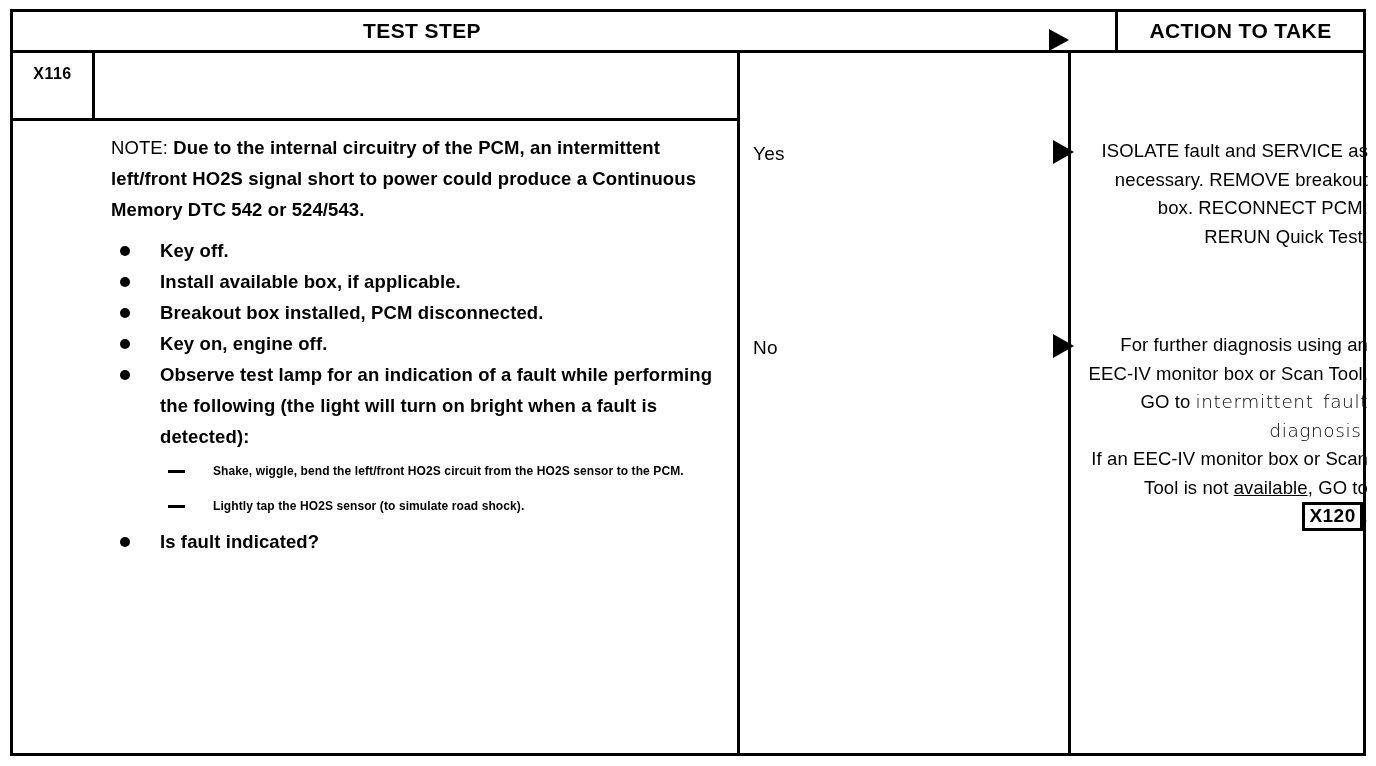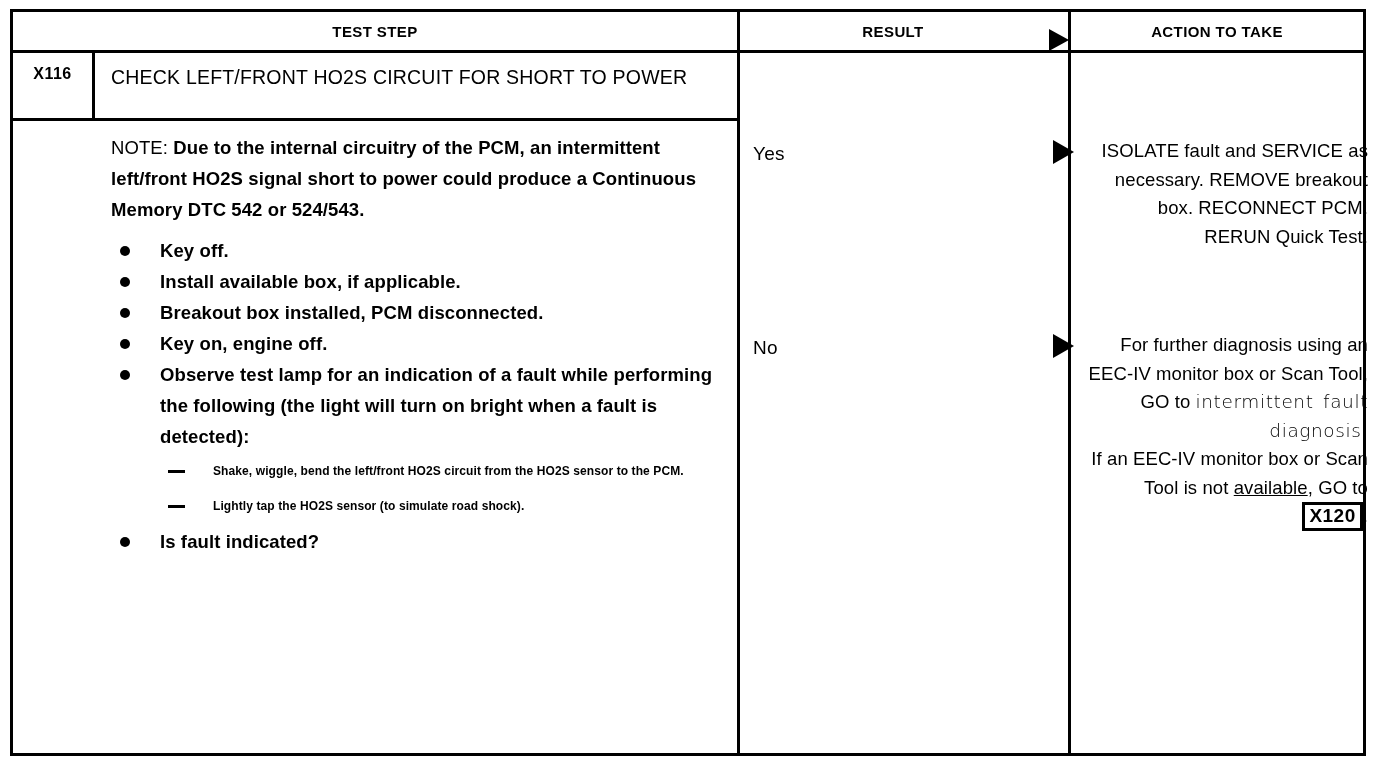--- a/index.html
+++ b/index.html
@@ -45,22 +45,23 @@
   }
   .hcell {
     position: absolute;
     top: 0;
     height: 100%;
     box-sizing: border-box;
     display: flex;
     align-items: center;
     justify-content: center;
     font-weight: bold;
-    font-size: 15px;
+    font-size: 21px;
     letter-spacing: 0.4px;
+    margin-left: 47px;
   }
   .hcell-teststep { left: 0; width: 724px; }
   .hcell-result {
     left: 724px;
     width: 331px;
     border-left: 3px solid #000;
     justify-content: center;
     position: absolute;
   }
   .hcell-result .htext { margin-left: -22px; }
@@ -269,39 +270,35 @@
 <body>
 
 <div id="page">
 
   <div class="table-frame">
 
     <div class="header-row">
       <div class="hcell hcell-teststep">
         <span class="htext">TEST STEP</span>
       </div>
-      <div class="hcell hcell-result">
-        <span class="htext">RESULT</span>
-      </div>
       <div class="hcell hcell-action">
         <span class="htext">ACTION TO TAKE</span>
       </div>
       <div class="arrow-header"></div>
     </div>
 
     <div class="vline vline-result"></div>
     <div class="vline vline-action"></div>
     <div class="vline-code"></div>
     <div class="hline-code"></div>
 
     <div class="code-cell">
       <span>X116</span>
     </div>
 
-    <div class="step-title">CHECK LEFT/FRONT HO2S CIRCUIT FOR SHORT TO POWER</div>
 
     <div class="step-body">
 
       <p class="note">
         <span class="note-label">NOTE:</span>
         <span>Due to the internal circuitry of the PCM, an intermittent left/front HO2S signal short to power could produce a Continuous Memory DTC 542 or 524/543.</span>
       </p>
 
       <ul class="bullets">
         <li>

